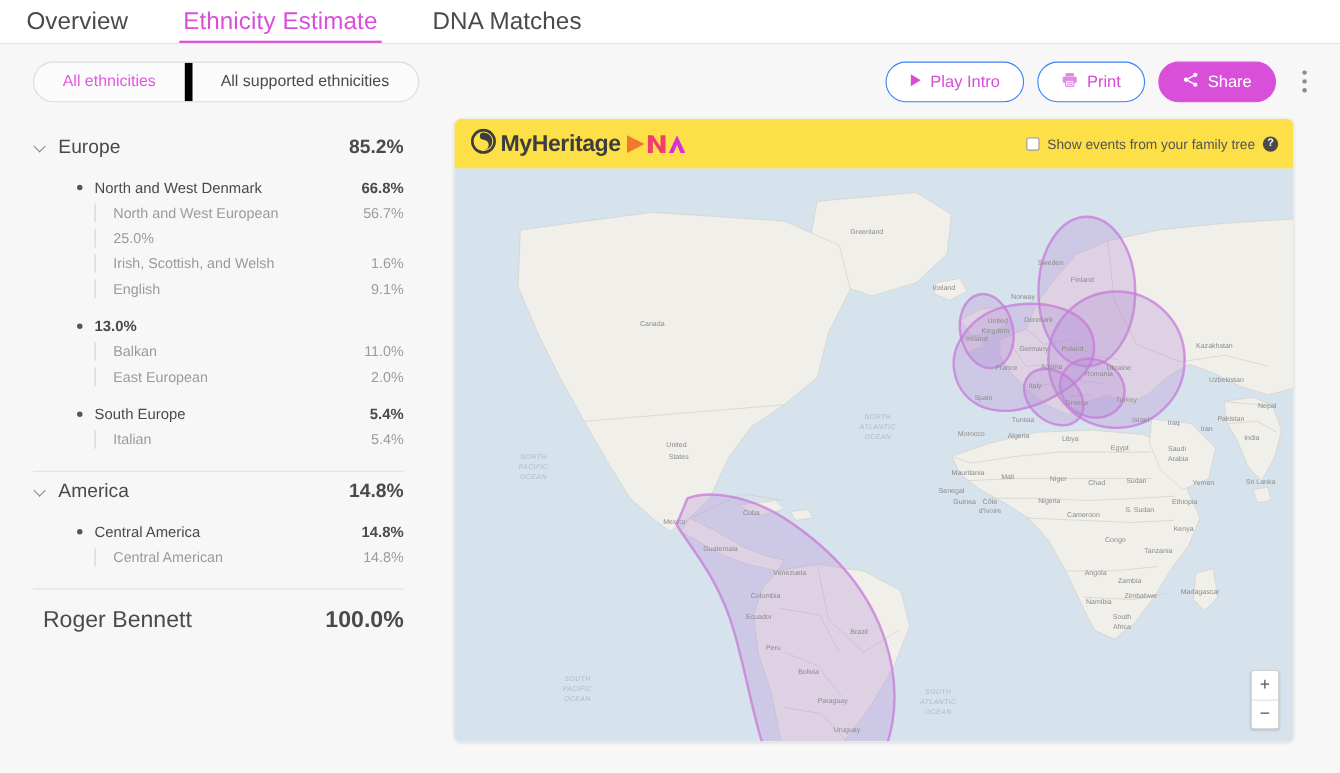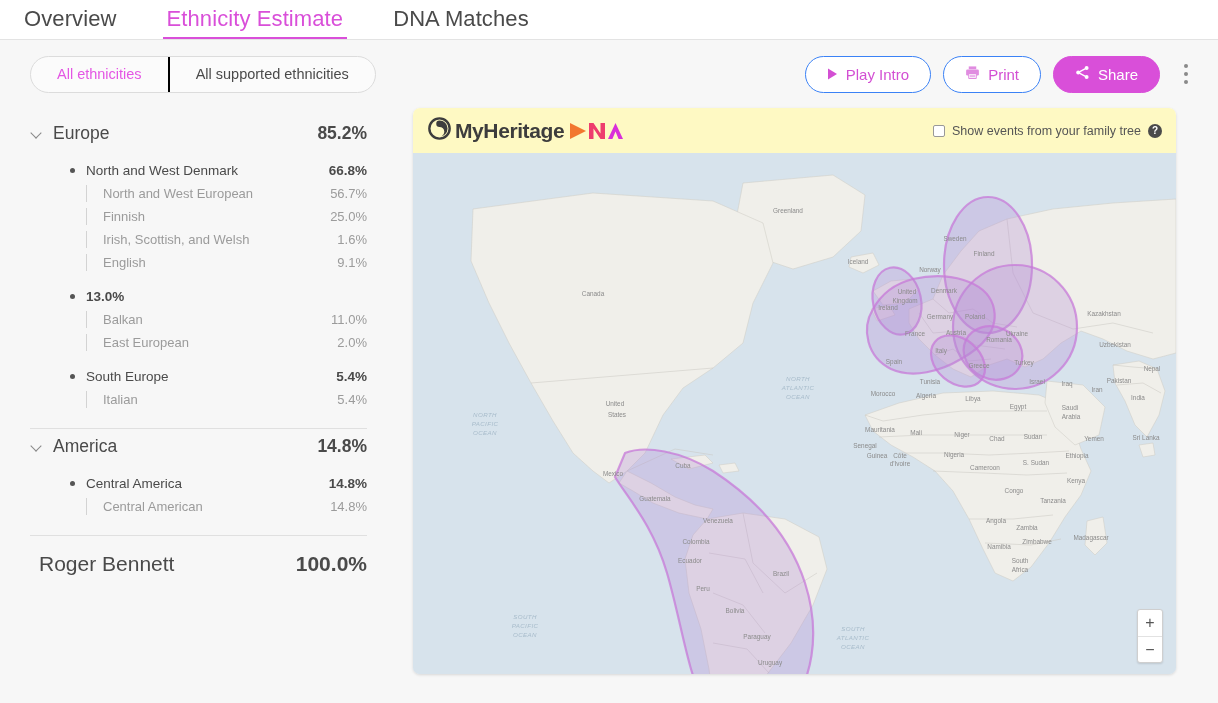--- a/index.html
+++ b/index.html
@@ -57,21 +57,21 @@
   }
   .seg {
     display: flex; align-items: center; justify-content: center;
     font-size: 14.5px;
     color: #4a4a4a;
     padding: 0 26px;
     cursor: pointer;
     white-space: nowrap;
   }
   .seg.active { color: #e456e4; }
-  .seg + .seg { border-left: 2px solid #000000; }
+  .seg + .seg { border-left: 7px solid #000000; }
 
   .toolbar-right {
     margin-left: auto;
     display: flex;
     align-items: center;
     gap: 12px;
   }
   .pill {
     display: flex; align-items: center; gap: 8px;
     height: 37px;
@@ -169,21 +169,21 @@
     height: 566px;
     border-radius: 7px;
     overflow: hidden;
     background: #ffffff;
     box-shadow: 0 1px 3px rgba(0,0,0,.13);
     position: relative;
     flex: none;
   }
   .maphead {
     height: 45px;
-    background: #fef9c3;
+    background: #fde047;
     display: flex;
     align-items: center;
     padding: 0 14px 0 15px;
     position: relative;
     z-index: 5;
   }
   .logo { display: flex; align-items: center; gap: 1px; }
   .logo-text {
     font-size: 21px; font-weight: bold; color: #3d3d3d;
     letter-spacing: -.4px; margin-left: 3px;
@@ -311,21 +311,20 @@
       <span class="label">North and West Denmark</span>
       <span class="val">66.8%</span>
     </div>
     <div class="row sub">
       <span class="tick"></span>
       <span class="label">North and West European</span>
       <span class="val">56.7%</span>
     </div>
     <div class="row sub">
       <span class="tick"></span>
-      <span class="label">Finnish</span>
       <span class="val">25.0%</span>
     </div>
     <div class="row sub">
       <span class="tick"></span>
       <span class="label">Irish, Scottish, and Welsh</span>
       <span class="val">1.6%</span>
     </div>
     <div class="row sub">
       <span class="tick"></span>
       <span class="label">English</span>

